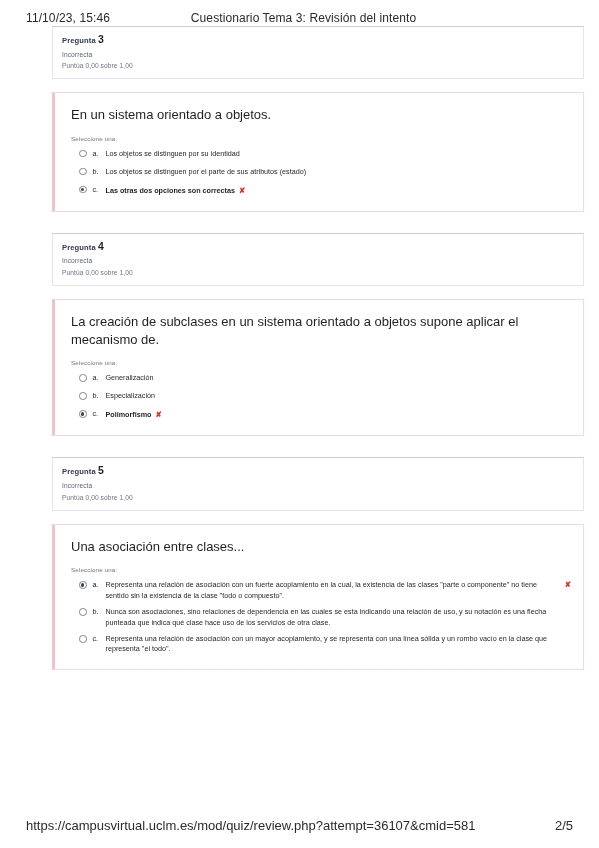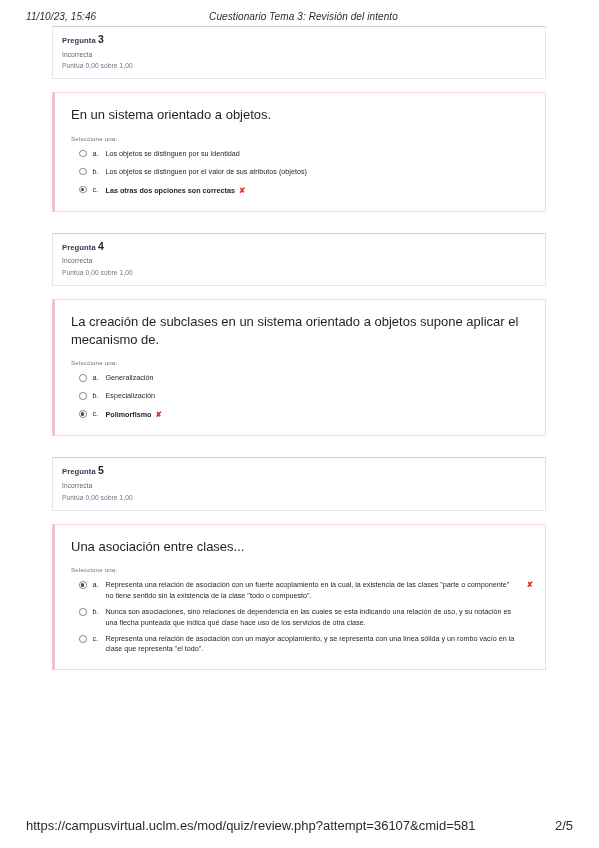--- a/index.html
+++ b/index.html
@@ -25,24 +25,23 @@
     box-sizing: border-box;
   }
 
   
   .print-header {
     position: absolute;
     top: 11px;
     left: 0;
     width: 599px;
     height: 14px;
-    font-size: 10px;
+    font-size: 12px;
     color: #2b2b2b;
     letter-spacing: .1px;
-    font-style: italic;
   }
   .print-header .ph-date {
     position: absolute;
     left: 26px;
     top: 0;
     white-space: nowrap;
   }
   .print-header .ph-title {
     position: absolute;
     left: 4px;
@@ -73,21 +72,21 @@
     right: 26px;
     top: 0;
     white-space: nowrap;
   }
 
   
   .content {
     position: absolute;
     left: 52px;
     top: 26px;
-    width: 494px;
+    width: 532px;
   }
 
   
   .q-info {
     border: 1px solid #e3e6ec;
     border-top: 1px solid #c9ced8;
     background: #ffffff;
     padding: 7px 9px 8px 9px;
     box-sizing: border-box;
   }
@@ -234,21 +233,21 @@
           <div class="q-prompt">Seleccione una:</div>
           <ul class="opt-list">
             <li class="opt">
               <span class="radio"></span>
               <span class="opt-letter">a.</span>
               <span class="opt-body"><span class="opt-text">Los objetos se distinguen por su identidad</span></span>
             </li>
             <li class="opt">
               <span class="radio"></span>
               <span class="opt-letter">b.</span>
-              <span class="opt-body"><span class="opt-text">Los objetos se distinguen por el valor de sus atributos (objetos)</span></span>
+              <span class="opt-body"><span class="opt-text">Los objetos se distinguen por el parte de sus atributos (estado)</span></span>
             </li>
             <li class="opt">
               <span class="radio checked"></span>
               <span class="opt-letter">c.</span>
               <span class="opt-body bold"><span class="opt-text">Las otras dos opciones son correctas</span><span class="mark-wrong">✘</span></span>
             </li>
           </ul>
         </div>
       </div>
       <div class="q-block">

